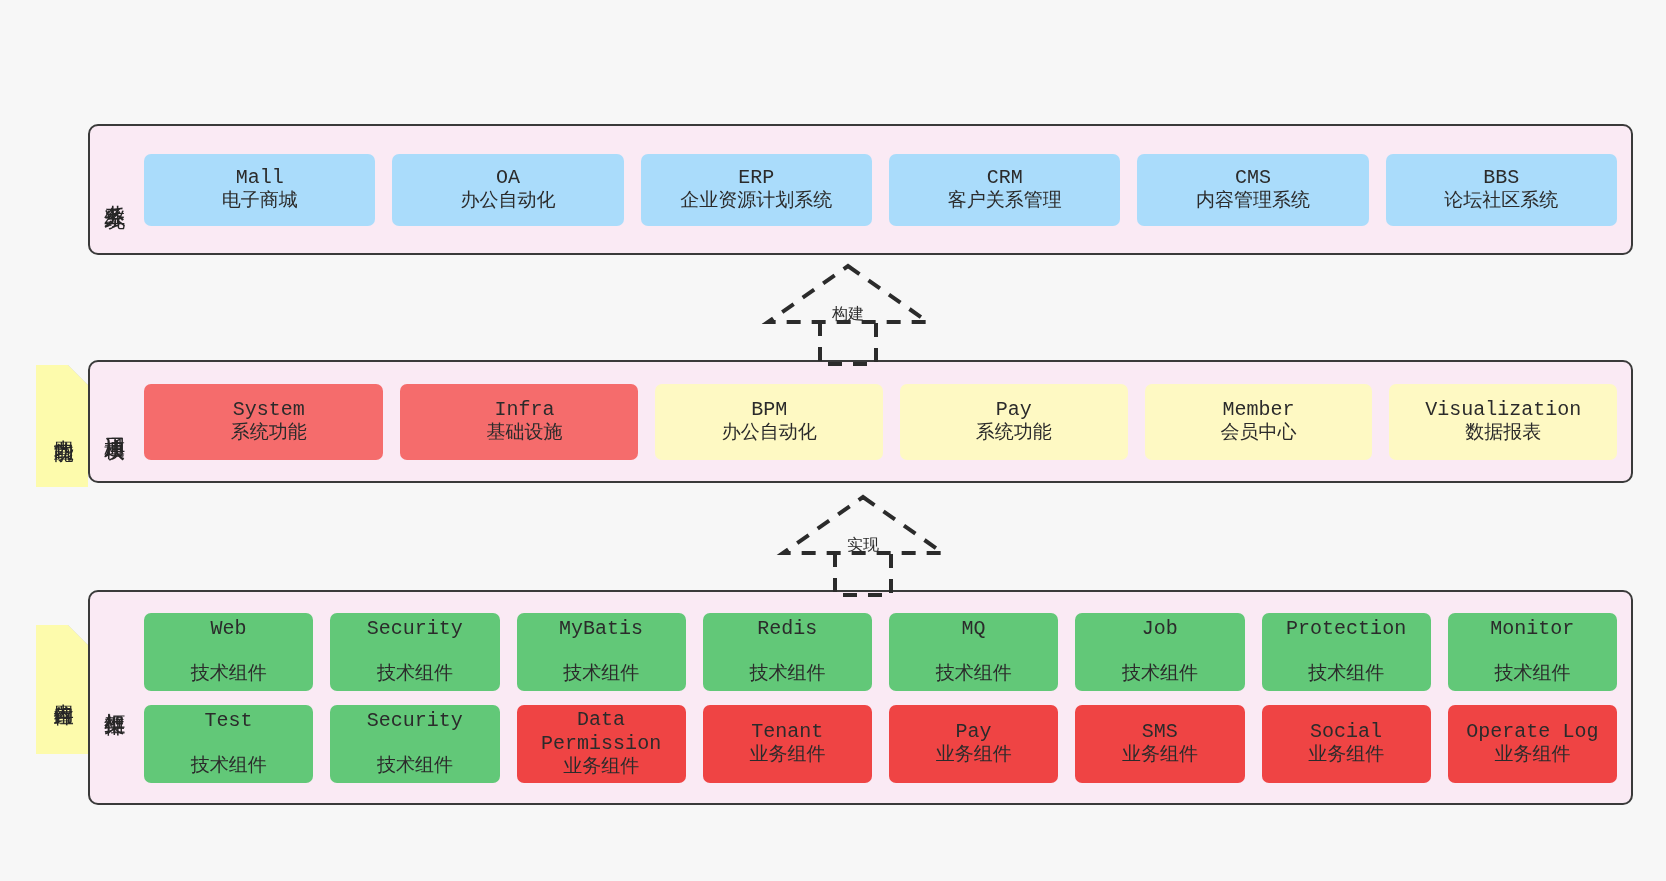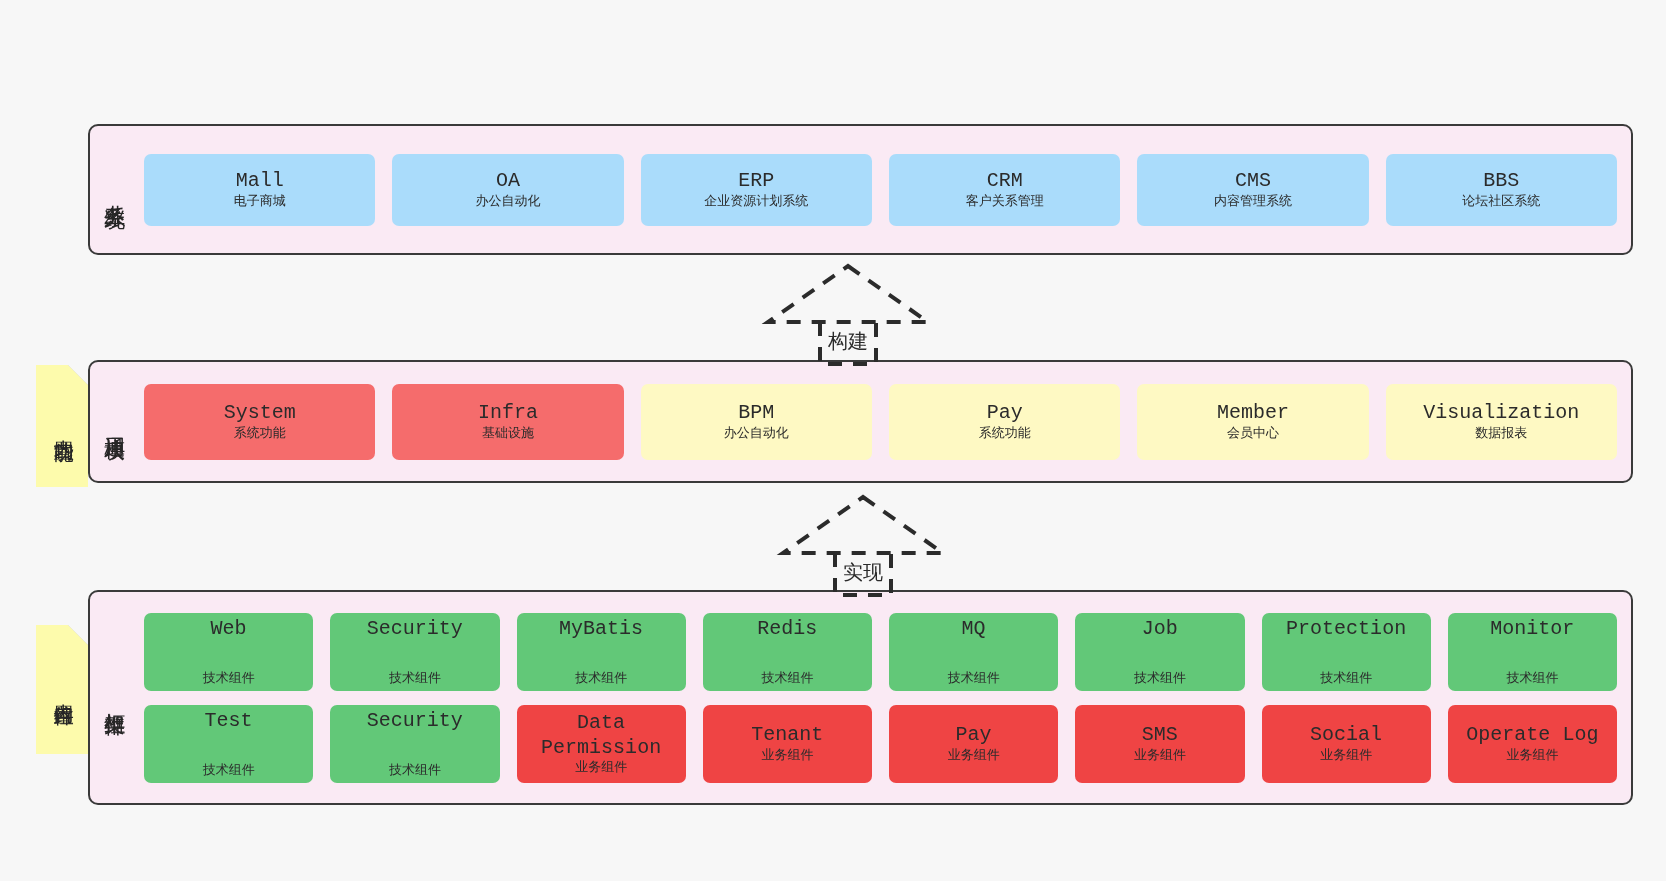--- a/index.html
+++ b/index.html
@@ -75,24 +75,24 @@
     flex-direction: column;
     align-items: center;
     justify-content: center;
     text-align: center;
     line-height: 1.22;
     box-sizing: border-box;
     padding: 4px 6px;
     color: #2b2b2b;
   }
   .card .l1 { font-size: 20px; }
-  .card .l2 { font-size: 13px; }
+  .card .l2 { font-size: 19px; }
 
   .card.blue  { background: #aadcfb; }
-  .card.red   { background: #f56c6c; }
+  .card.red   { background: #f56c6c; padding-left: 17px; }
   .card.pink  { background: #fef9c3; }
   .card.green { background: #62c878; justify-content: space-between; }
   .card.lgreen{ background: #ef4444; }
 
   
   #layer-business { left: 88px;  top: 112px; width: 1545px; height: 131px; }
   #layer-common   { left: 88px;  top: 348px; width: 1545px; height: 123px; }
   #layer-framework{ left: 88px;  top: 578px; width: 1545px; height: 215px; }
 
   #layer-business .card  { height: 72px; }
@@ -140,27 +140,26 @@
   #connector-build   { left: 758px; top: 252px; }
   #connector-realize { left: 773px; top: 483px; }
 
   .connector svg { display: block; overflow: visible; }
 
   .connector-label {
     position: absolute;
     left: 50%;
     transform: translateX(-50%);
     top: 40px;
-    font-size: 20px;
+    font-size: 16px;
     color: #2b2b2b;
     background: transparent;
     padding: 0 2px;
     white-space: nowrap;
     user-select: none;
-    margin-top: 24px;
   }
 </style>
 </head>
 <body>
 
 <div id="canvas">
 
   <div class="layer" id="layer-business">
     <div class="layer-title">业务系统</div>
     <div class="layer-body">

